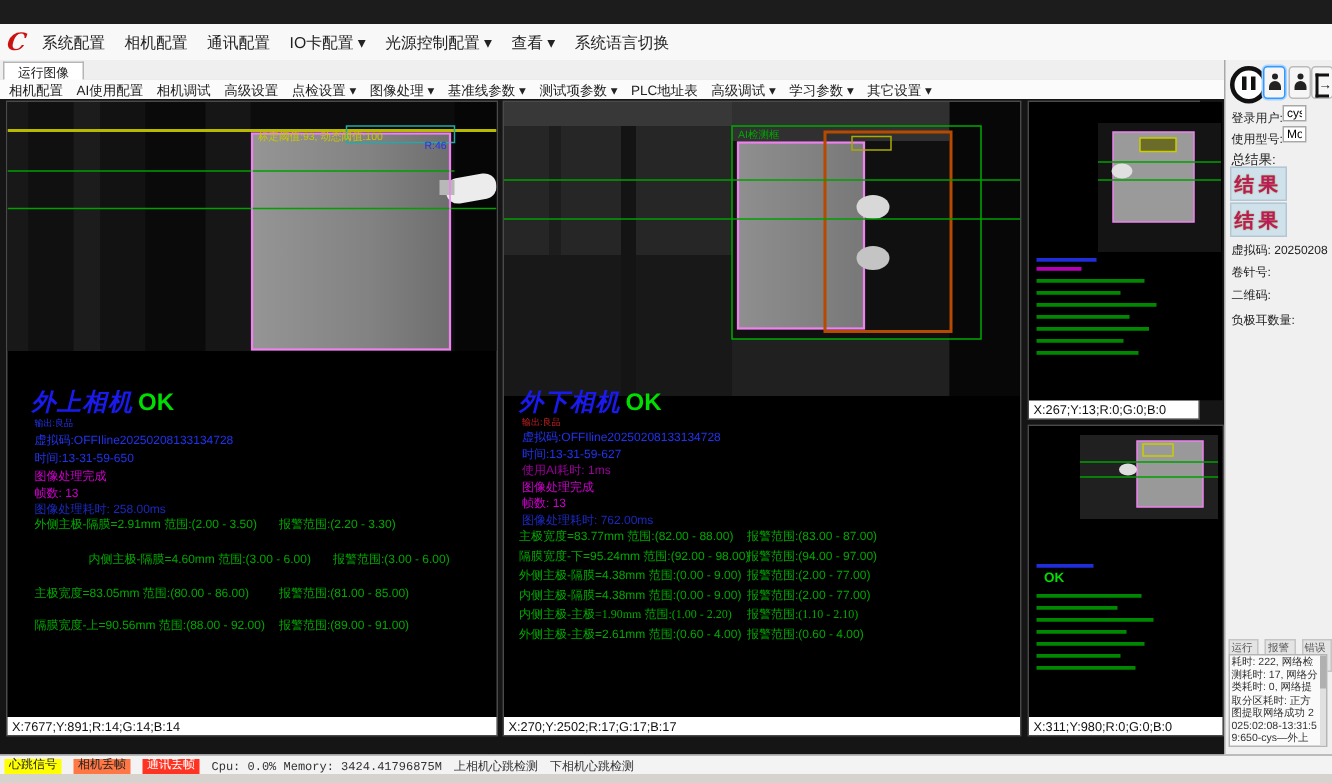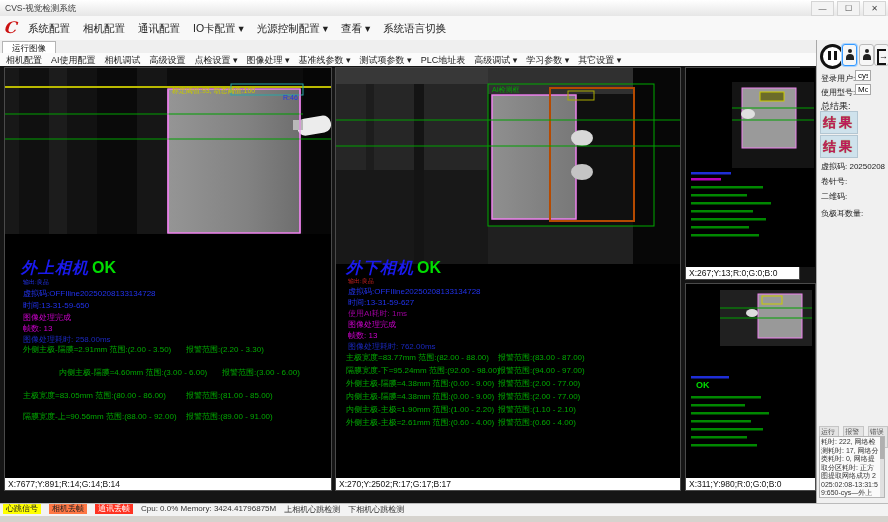--- a/index.html
+++ b/index.html
@@ -88,41 +88,33 @@
     font-size:7px;color:#555;}
   .log-tabs span{background:#e4e4e4;border:1px solid #c5c5c5;padding:0 1px;}
   .log-box{position:absolute;top:396px;left:2px;width:66px;height:62px;background:#fafafa;
     border:1px solid #b5b5b5;font-size:7px;line-height:8.5px;color:#333;
     overflow:hidden;padding:1px 5px 1px 1px;box-sizing:border-box;word-break:break-all;}
   .log-scrollbar{position:absolute;top:397px;left:63px;width:4px;height:60px;background:#e0e0e0;}
   .log-scroll-thumb{position:absolute;top:0;left:0;width:4px;height:22px;background:#b0b0b0;}
 
   
   .statusbar{position:absolute;top:503px;left:0;width:888px;height:13px;background:#f3f3f3;
-    border-top:1px solid #bbb;display:flex;align-items:flex-start;gap:8px;padding-left:3px;
-    font-size:8px;color:#333;white-space:nowrap;box-sizing:border-box;}
+    border-top:1px solid #bbb;display:flex;align-items:flex-end;gap:8px;padding-left:3px;
+    font-size:8px;color:#333;white-space:nowrap;box-sizing:border-box;font-family:Liberation Mono, monospace;}
   .badge{padding:0 3px;height:10px;line-height:10px;font-size:8px;color:#222;}
   .badge.heartbeat{background:#ffff00;}
   .badge.cam{background:#ff7744;}
   .badge.comm{background:#ff3322;color:#fff;}
   .bottom-edge{position:absolute;top:516px;left:0;width:888px;height:6px;background:#d6d3ce;}
 </style>
 </head>
 <body>
 
 <div class="app">
 
-  <div class="titlebar">
-    <span class="title-text">CVS-视觉检测系统</span>
-    <div class="win-controls">
-      <div class="win-btn">—</div>
-      <div class="win-btn">☐</div>
-      <div class="win-btn">✕</div>
-    </div>
-  </div>
 
   <div class="menubar">
     <span class="logo">C</span>
     <div class="menu-items">
       <span>系统配置</span>
       <span>相机配置</span>
       <span>通讯配置</span>
       <span>IO卡配置 ▾</span>
       <span>光源控制配置 ▾</span>
       <span>查看 ▾</span>
@@ -256,21 +248,21 @@
       <span class="alarm">报警范围:(94.00 - 97.00)</span>
     </div>
     <div class="meas-row" style="left:10px;top:310px;">
       <span>外侧主极-隔膜=4.38mm 范围:(0.00 - 9.00)</span>
       <span class="alarm">报警范围:(2.00 - 77.00)</span>
     </div>
     <div class="meas-row" style="left:10px;top:323px;">
       <span>内侧主极-隔膜=4.38mm 范围:(0.00 - 9.00)</span>
       <span class="alarm">报警范围:(2.00 - 77.00)</span>
     </div>
-    <div class="meas-row" style="left:10px;top:336px;">
+    <div class="meas-row" style="left:10px;top:336px;font-family:Liberation Serif, serif;">
       <span>内侧主极-主极=1.90mm 范围:(1.00 - 2.20)</span>
       <span class="alarm">报警范围:(1.10 - 2.10)</span>
     </div>
     <div class="meas-row" style="left:10px;top:349px;">
       <span>外侧主极-主极=2.61mm 范围:(0.60 - 4.00)</span>
       <span class="alarm">报警范围:(0.60 - 4.00)</span>
     </div>
     <div class="coords">X:270;Y:2502;R:17;G:17;B:17</div>
   </div>
 

